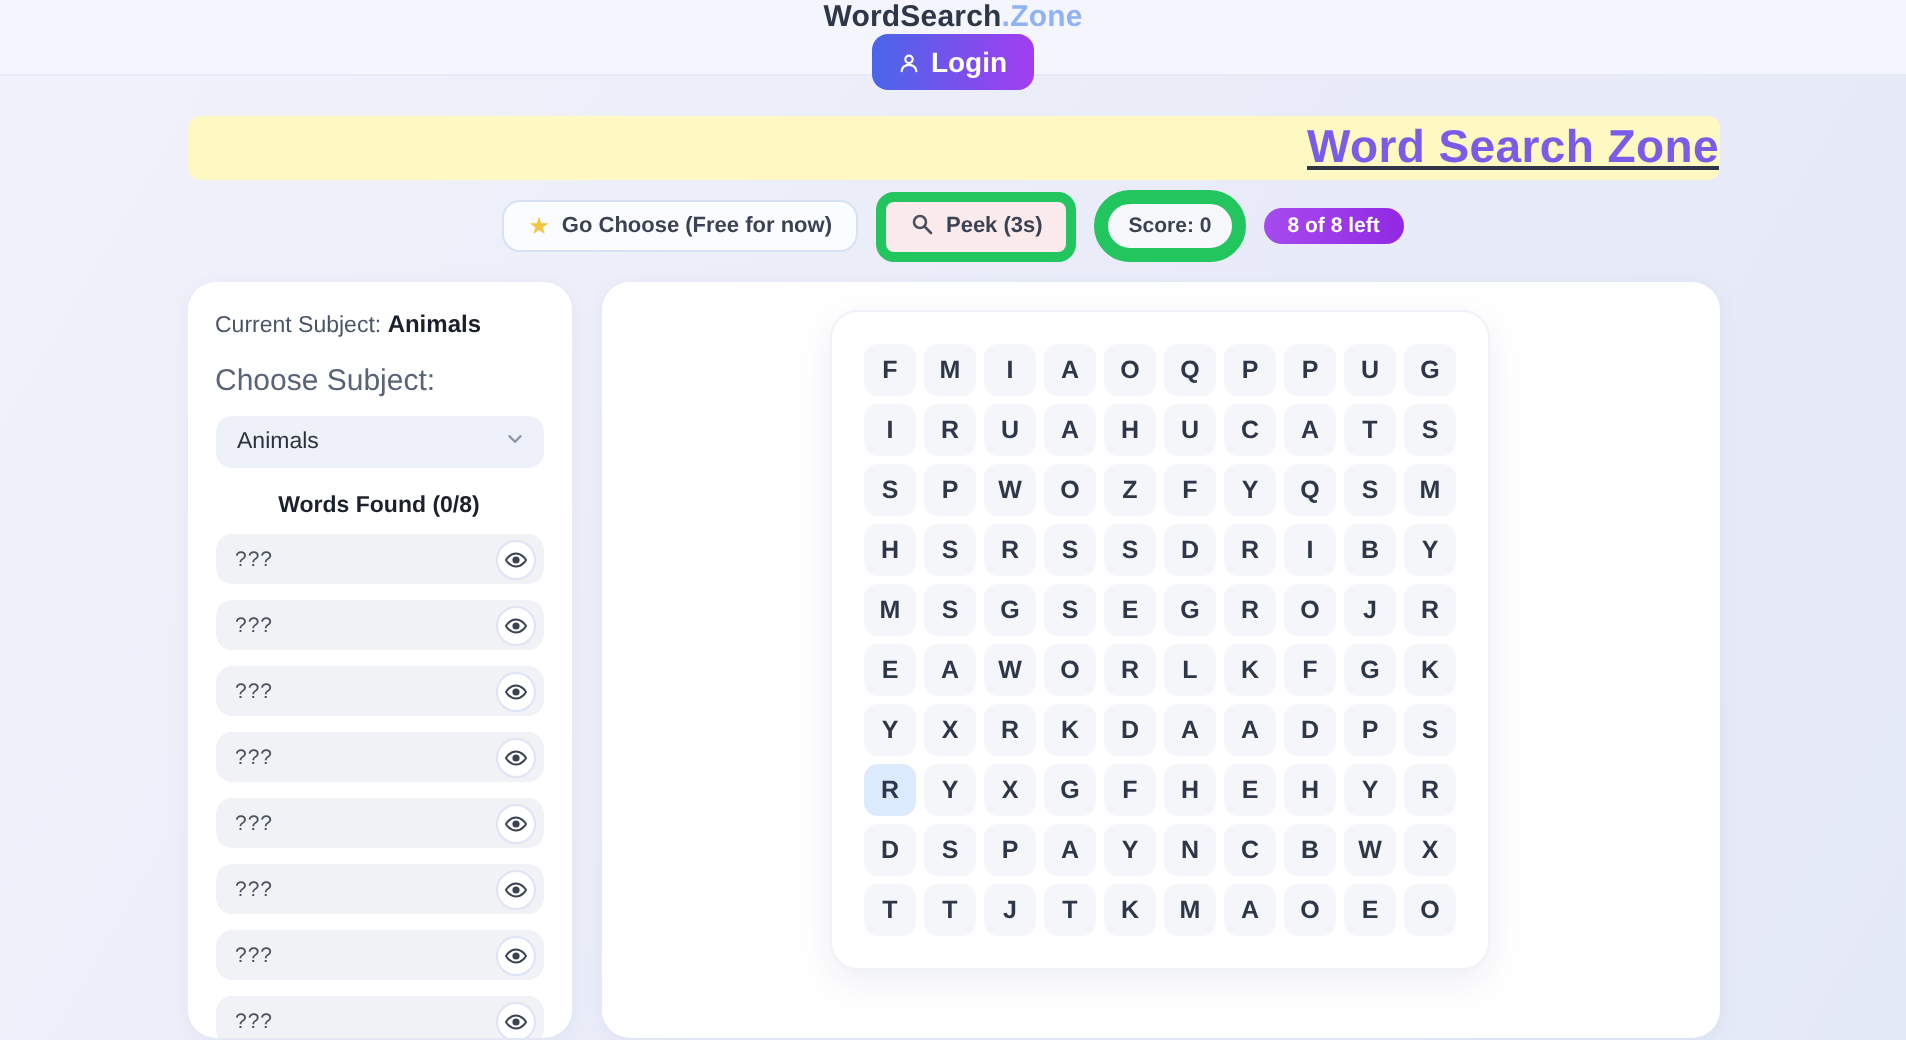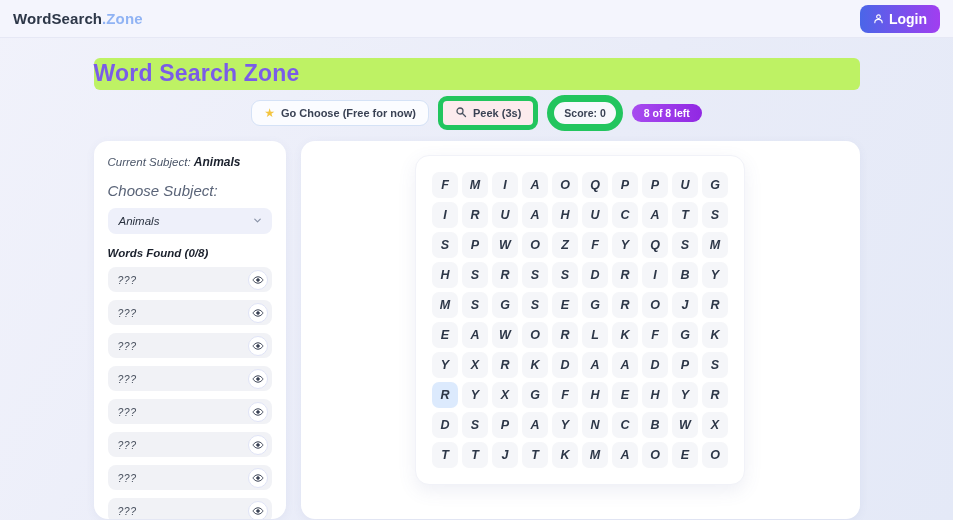--- a/index.html
+++ b/index.html
@@ -12,20 +12,21 @@
 
   
   .header {
     height: 38px;
     background: #f4f5fd;
     border-bottom: 1px solid #e6e8f5;
     display: flex;
     align-items: center;
     justify-content: space-between;
     padding: 0 13px;
+    flex-direction: column;
   }
   .logo { font-size: 15px; font-weight: bold; letter-spacing: 0.1px; cursor: pointer; }
   .logo-accent { color: #90b3f4; }
   .login-btn {
     border: none;
     display: inline-flex;
     align-items: center;
     gap: 5px;
     background: linear-gradient(90deg, #4a66e8, #a13ef0);
     color: #fff;
@@ -35,24 +36,25 @@
     padding: 6px 13px;
     border-radius: 8px;
     cursor: pointer;
   }
   .login-btn svg { display: block; }
 
   
   .title-banner {
     width: 766px;
     margin: 20px auto 0;
-    background: #bef264;
+    background: #fef9c3;
     border-radius: 6px;
-    text-align: left;
+    text-align: right;
     padding: 2px 0 3px;
+    text-decoration: underline;
   }
   .page-title {
     font-size: 23px;
     font-weight: bold;
     color: #7a5ce8;
     letter-spacing: 0.2px;
   }
 
   
   .toolbar {
@@ -104,21 +106,20 @@
     margin: 10px auto 0;
     display: flex;
     gap: 15px;
     align-items: stretch;
     height: 378px;
   }
   .panel {
     background: #ffffff;
     border-radius: 14px;
     box-shadow: 0 2px 10px rgba(90, 100, 160, 0.07);
-    font-style: italic;
   }
 
   
   .sidebar {
     width: 192px;
     flex: none;
     padding: 14px;
     overflow: hidden;
   }
   .subject-line { font-size: 11.5px; color: #4a5568; }
@@ -134,20 +135,21 @@
     justify-content: space-between;
     padding: 0 9px 0 11px;
     cursor: pointer;
   }
   .subject-select-value { font-size: 11.5px; color: #2a3240; }
   .words-found-label {
     margin-top: 13px;
     font-size: 11.5px;
     font-weight: bold;
     color: #1a202c;
+    text-align: center;
   }
   .words-list { margin-top: 8px; display: flex; flex-direction: column; gap: 8px; }
   .word-row {
     height: 25px;
     background: #f1f2f6;
     border-radius: 8px;
     display: flex;
     align-items: center;
     justify-content: space-between;
     padding: 0 4px 0 10px;

